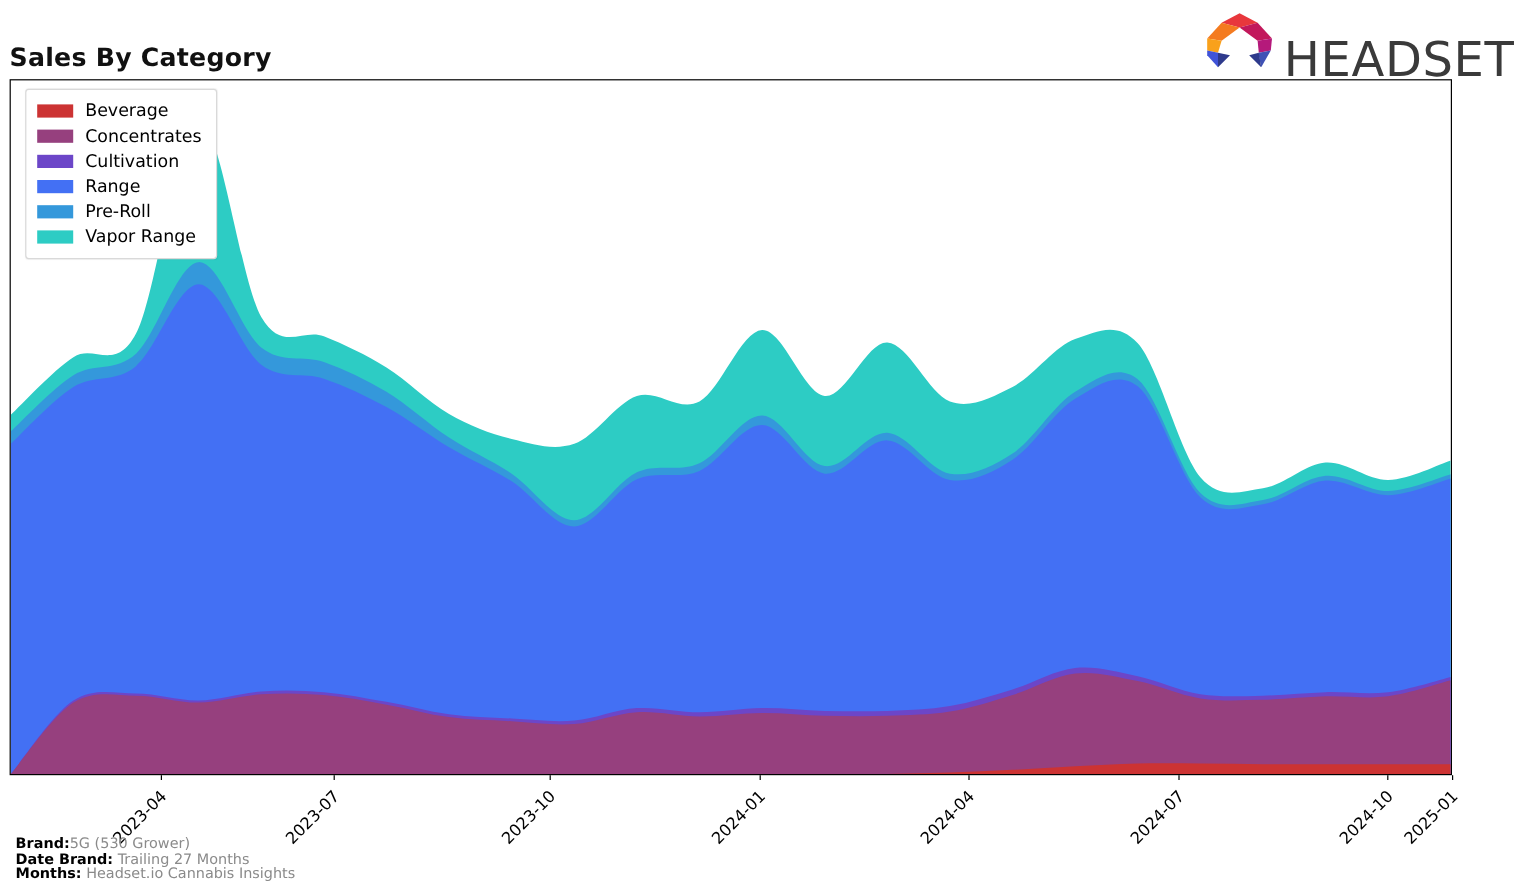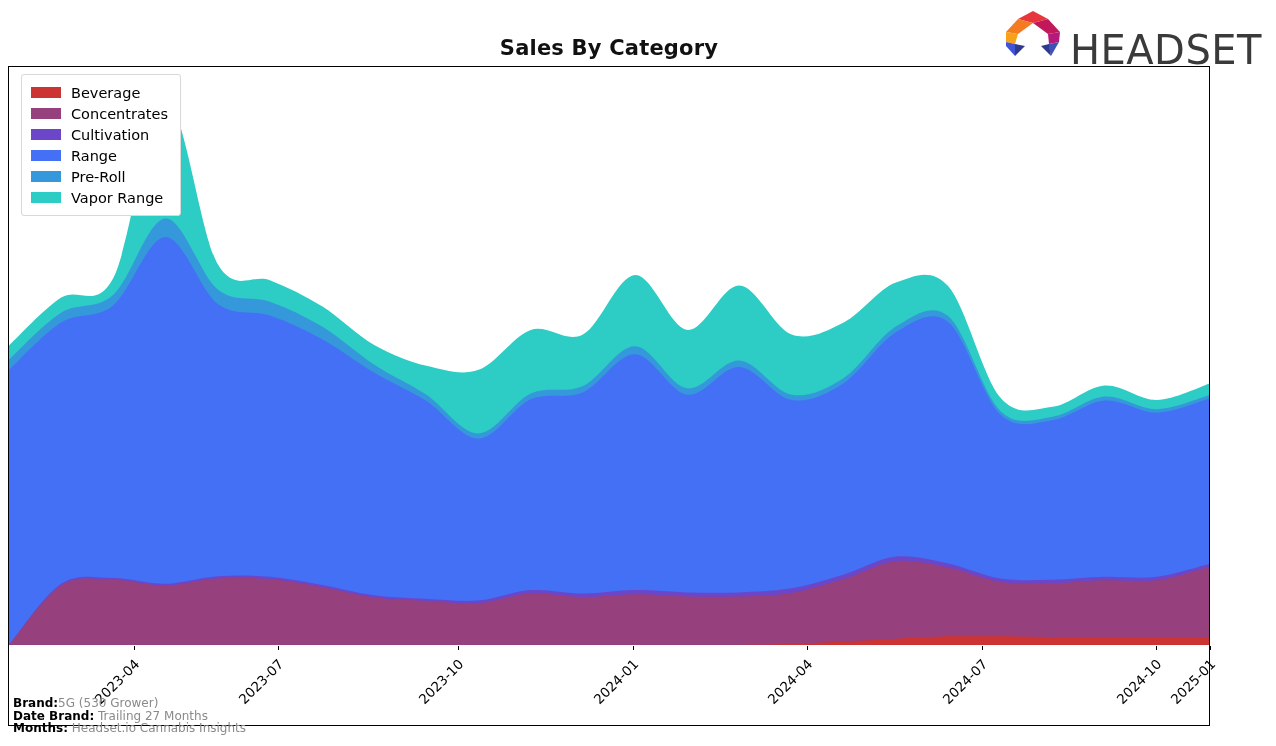--- a/index.html
+++ b/index.html
@@ -21,21 +21,20 @@
     left: 0; top: 0;
     width: 1276px;
     height: 746px;
   }
   
   #chart-title {
     position: absolute;
     left: 8px;
     top: 36px;
     width: 1202px;
-    text-align: center;
     font-size: 21px;
     font-weight: bold;
     letter-spacing: 0.2px;
     color: #111111;
     font-family: "DejaVu Sans", "Liberation Sans", sans-serif;
   }
   
   #brand-logo {
     position: absolute;
     right: 14px;
@@ -53,21 +52,21 @@
     font-family: "DejaVu Sans", "Liberation Sans", sans-serif;
     line-height: 1;
     margin-top: 28px;
   }
   
   #plot-frame {
     position: absolute;
     left: 8px;
     top: 66px;
     width: 1202px;
-    height: 660px;
+    height: 580px;
     border: 1.3px solid #000000;
     box-sizing: border-box;
     overflow: hidden;
     background: #ffffff;
   }
   #plot-svg {
     position: absolute;
     left: 0; top: 0;
     display: block;
   }

